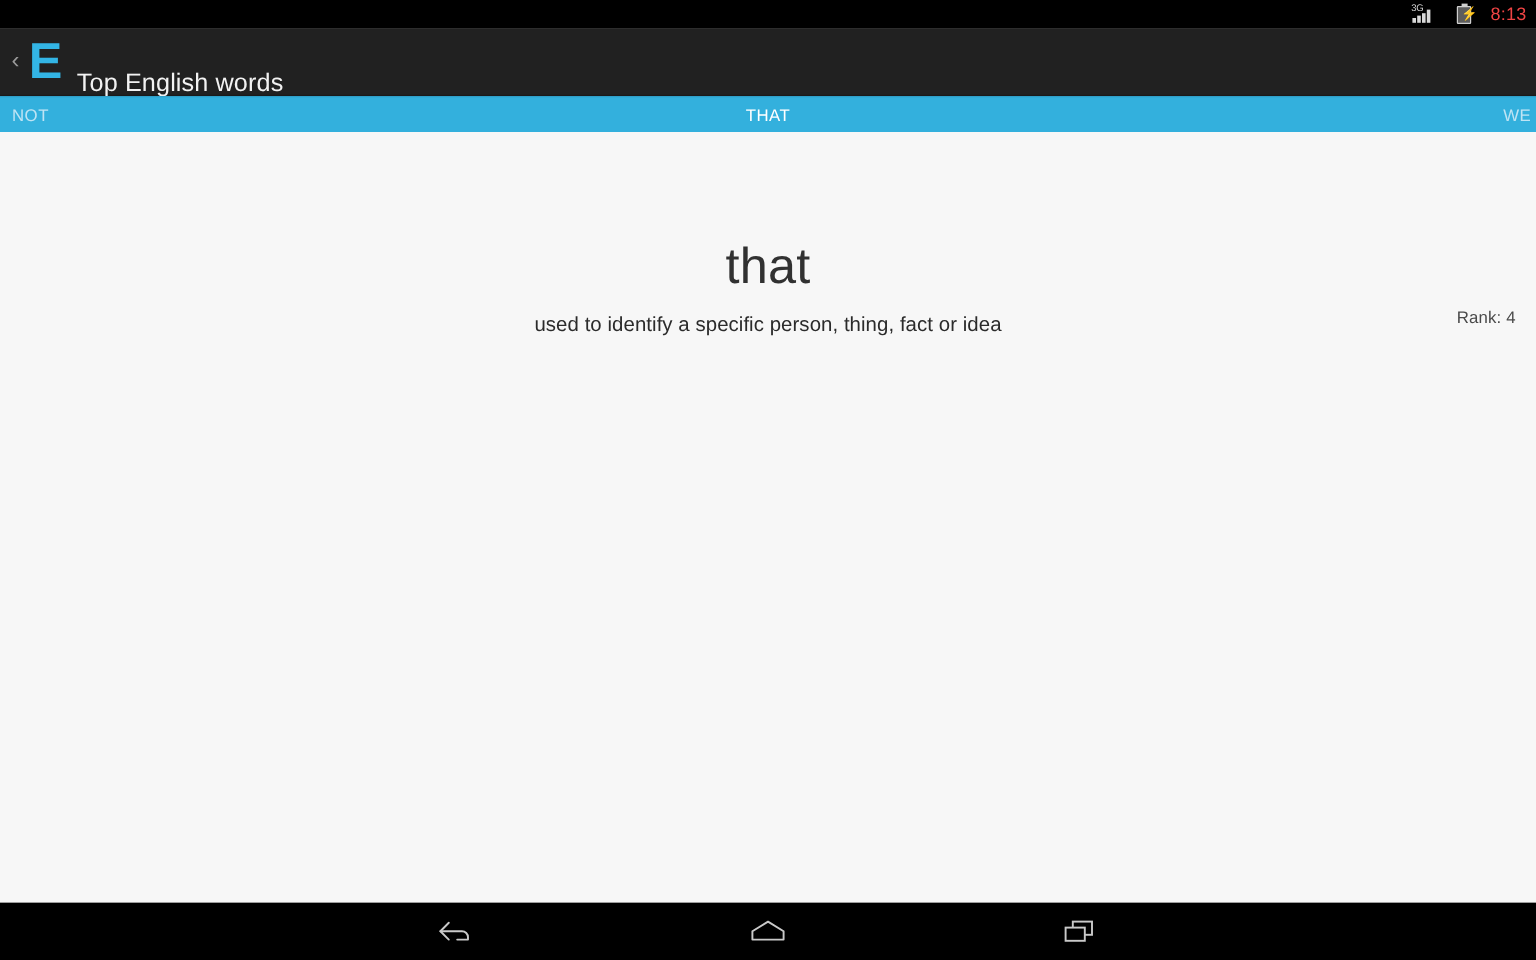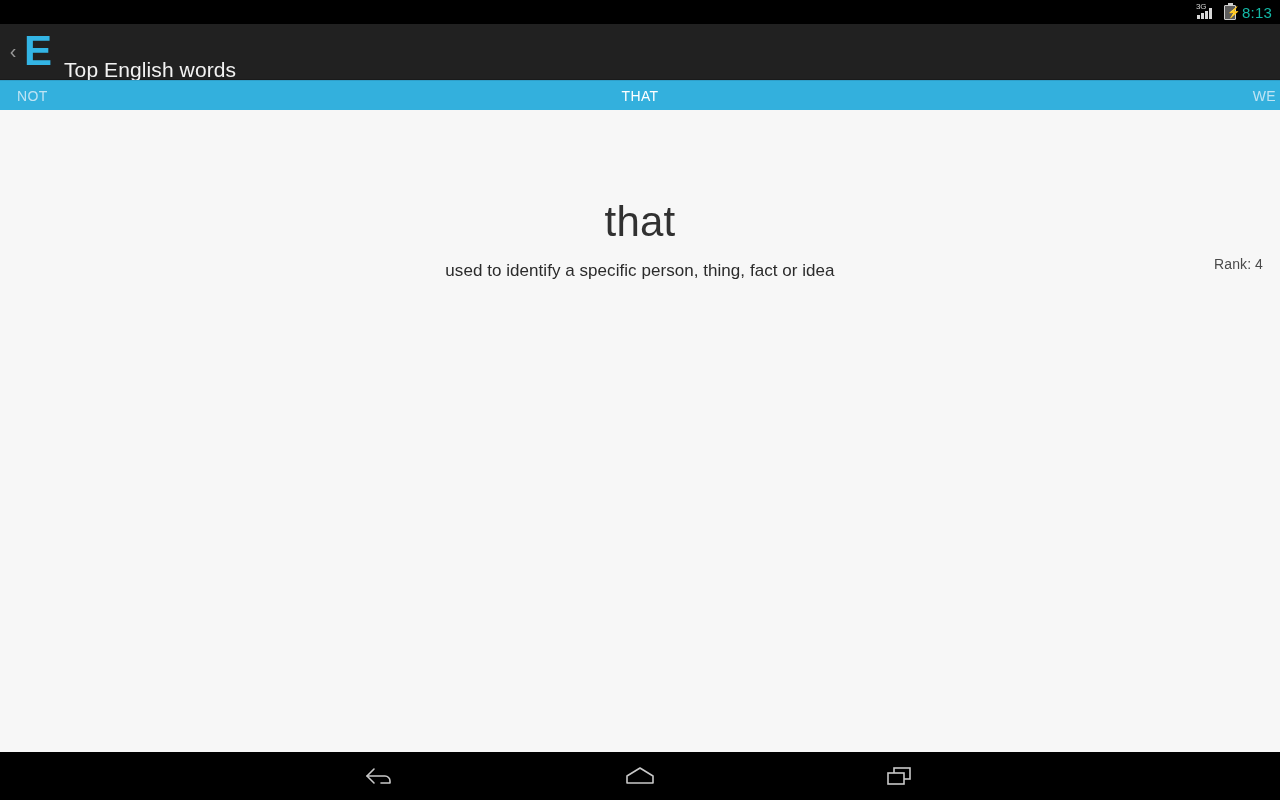--- a/index.html
+++ b/index.html
@@ -27,21 +27,21 @@
     background: #000000;
     display: flex;
     align-items: center;
     justify-content: flex-end;
     padding-right: 8px;
     flex: 0 0 24px;
   }
   .status-icons {
     display: flex;
     align-items: center;
-    gap: 6px;
+    gap: 16px;
   }
   .signal-icon {
     position: relative;
     width: 22px;
     height: 16px;
     display: block;
   }
   .signal-label {
     position: absolute;
     top: -1px;
@@ -89,21 +89,21 @@
   }
   .battery-bolt {
     position: absolute;
     top: 1px;
     left: 2.5px;
     font-size: 11px;
     line-height: 11px;
     color: #e8e8e8;
   }
   .status-time {
-    color: #14b8a6;
+    color: #ef4444;
     font-size: 15px;
     line-height: 15px;
     letter-spacing: 0.2px;
   }
 
   
   .action-bar {
     height: 56px;
     flex: 0 0 56px;
     background: #212121;
@@ -154,21 +154,21 @@
     top: 0;
     height: 30px;
     display: flex;
     align-items: center;
     font-size: 14px;
     letter-spacing: 0.4px;
     cursor: pointer;
     white-space: nowrap;
   }
   .tab.prev {
-    left: 17px;
+    left: 10px;
     width: 426px;
     justify-content: flex-start;
     padding-left: 0;
     color: #bfe4f4;
   }
   .tab.current {
     left: 427px;
     width: 426px;
     justify-content: center;
     color: #ffffff;

